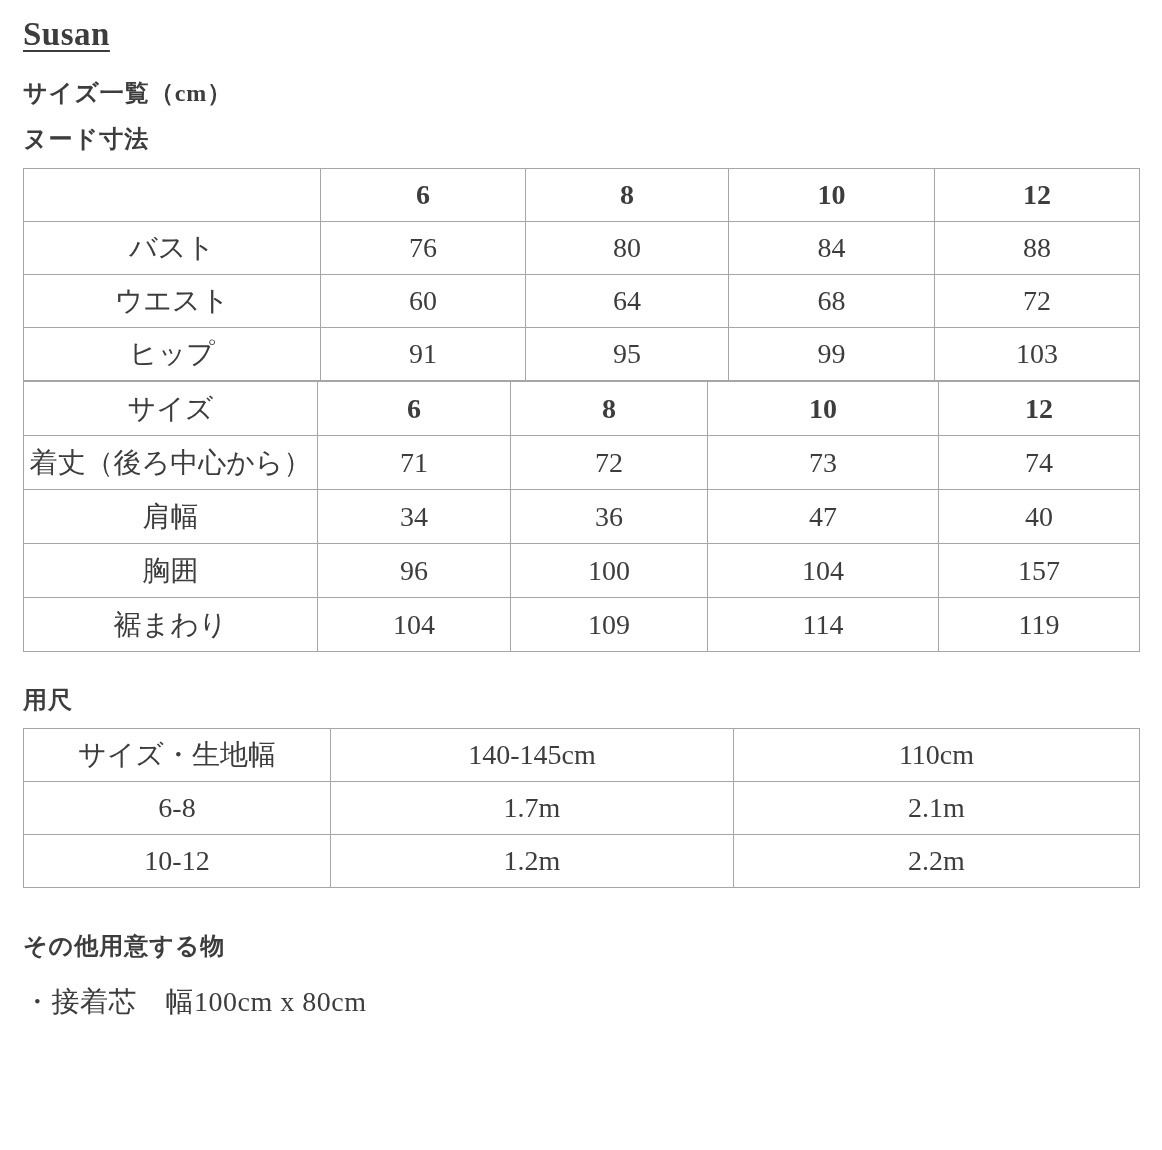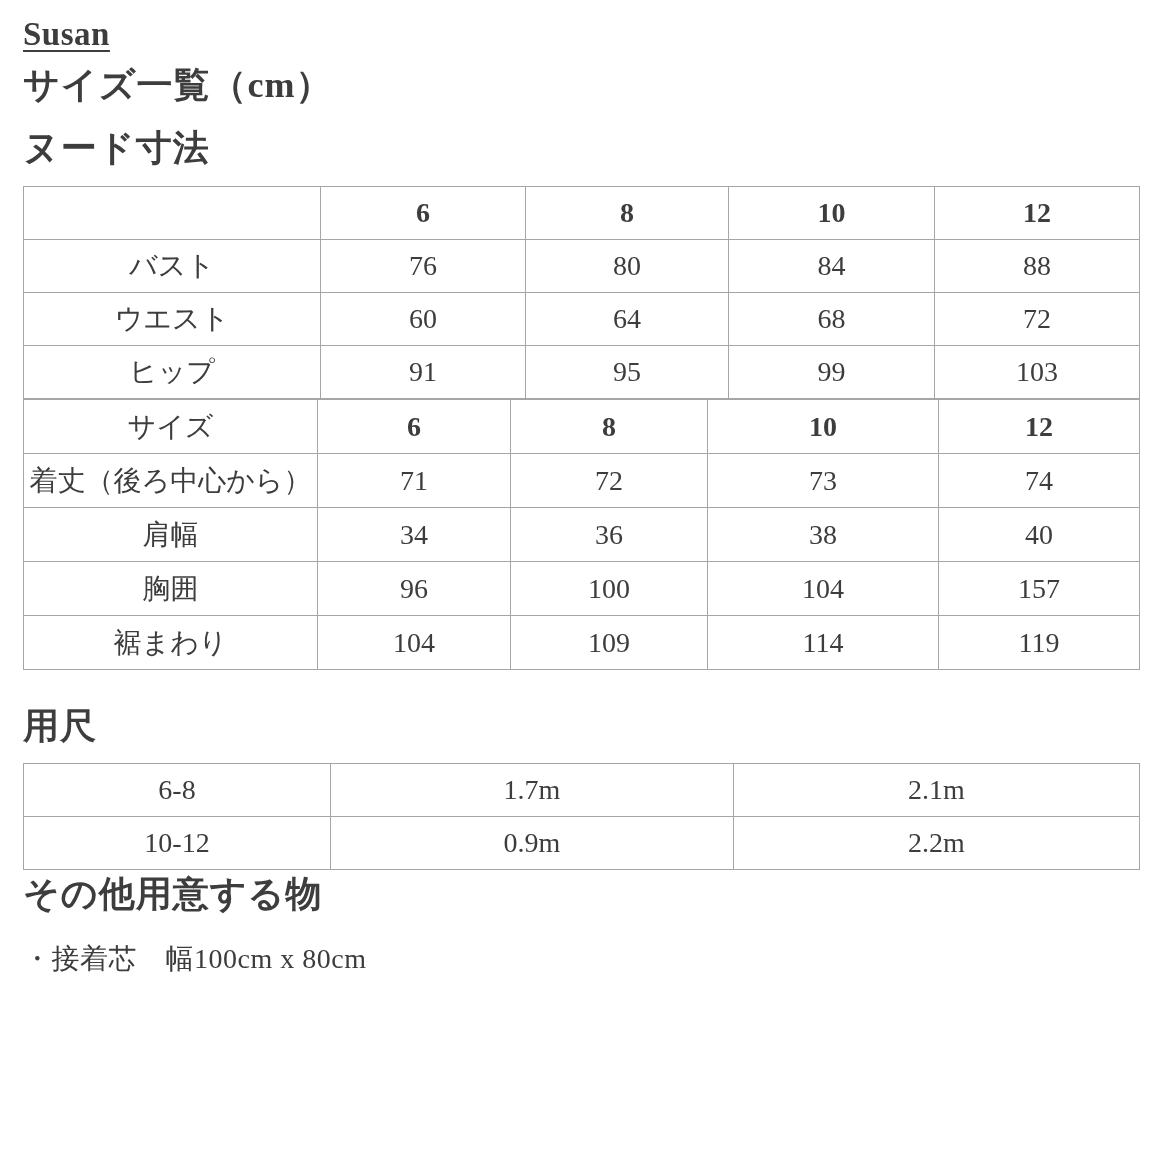--- a/index.html
+++ b/index.html
@@ -11,33 +11,33 @@
   }
   body { height: 1150px; overflow: hidden; }
   .page { padding: 16px 23px 0 23px; }
 
   .title {
     font-size: 33px;
     font-weight: bold;
     text-decoration: underline;
     text-decoration-thickness: 2px;
     text-underline-offset: 5px;
-    margin-bottom: 8px;
+    margin-bottom: 24px;
     letter-spacing: 0.5px;
   }
   .h-section {
-    font-size: 36px;
+    font-size: 24px;
     font-weight: bold;
     letter-spacing: 1px;
   }
   .h-sizelist { margin-bottom: 14px; }
   .h-nude     { margin-bottom: 13px; }
   .h-finished { margin-top: 61px; margin-bottom: 14px; }
   .h-yardage  { margin-top: 32px; margin-bottom: 12px; }
-  .h-notions  { margin-bottom: 21px; }
+  .h-notions  { margin-top: 42px; margin-bottom: 21px; }
 
   table {
     border-collapse: collapse;
     table-layout: fixed;
     width: 1116px;
   }
   th, td {
     border: 1px solid #a6a6a6;
     text-align: center;
     vertical-align: middle;
@@ -129,21 +129,21 @@
         <td>着丈（後ろ中心から）</td>
         <td>71</td>
         <td>72</td>
         <td>73</td>
         <td>74</td>
       </tr>
       <tr>
         <td>肩幅</td>
         <td>34</td>
         <td>36</td>
-        <td>38</td>
+        <td>47</td>
         <td>40</td>
       </tr>
       <tr>
         <td>胸囲</td>
         <td>96</td>
         <td>100</td>
         <td>104</td>
         <td>157</td>
       </tr>
       <tr>
@@ -159,27 +159,32 @@
   <h2 class="h-section h-yardage">用尺</h2>
 
   <table class="t-yardage">
     <colgroup>
       <col style="width:307px">
         <col style="width:403px">
         <col style="width:406px">
     </colgroup>
     <tbody>
       <tr>
+        <th>サイズ・生地幅</th>
+        <th>140-145cm</th>
+        <th>110cm</th>
+      </tr>
+      <tr>
         <td>6-8</td>
         <td>1.7m</td>
         <td>2.1m</td>
       </tr>
       <tr>
         <td>10-12</td>
-        <td>0.9m</td>
+        <td>1.2m</td>
         <td>2.2m</td>
       </tr>
     </tbody>
   </table>
 
   <h2 class="h-section h-notions">その他用意する物</h2>
 
   <div class="bullet">・接着芯　幅100cm x 80cm</div>
 
 </div>

